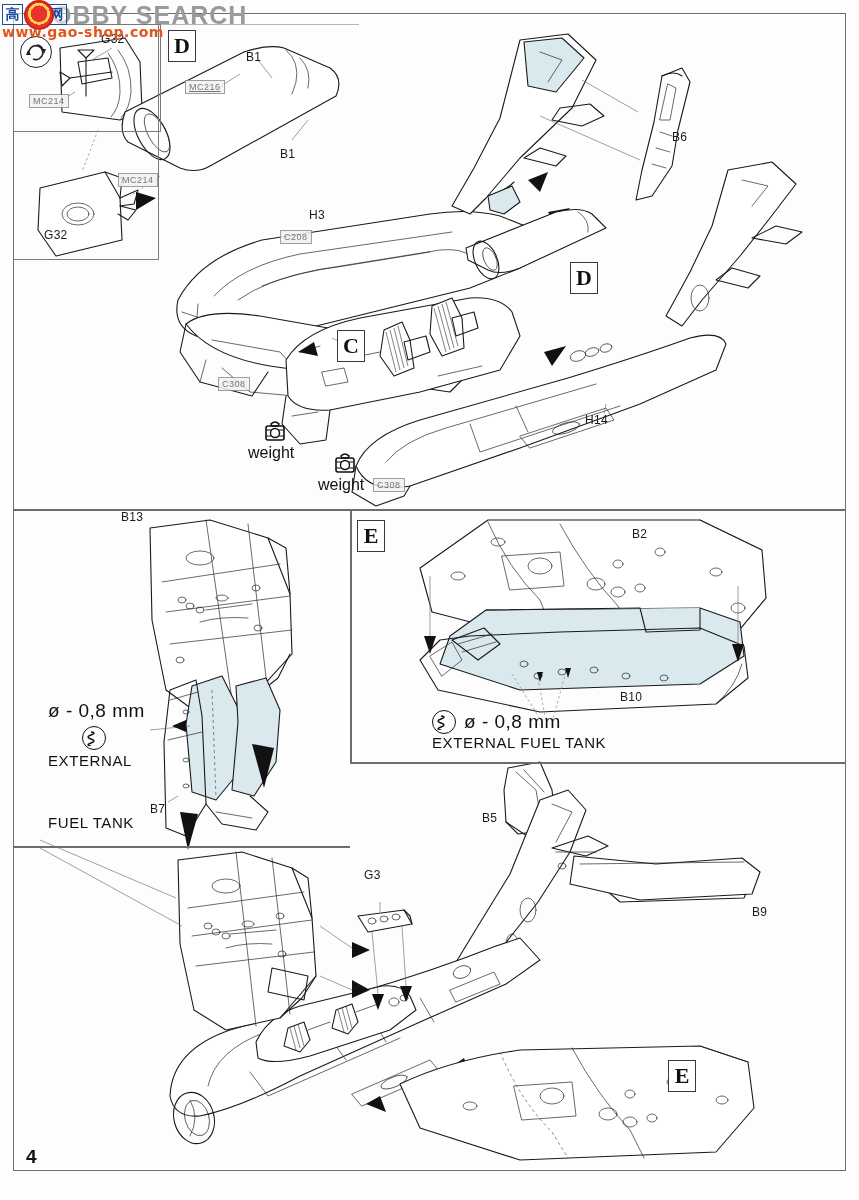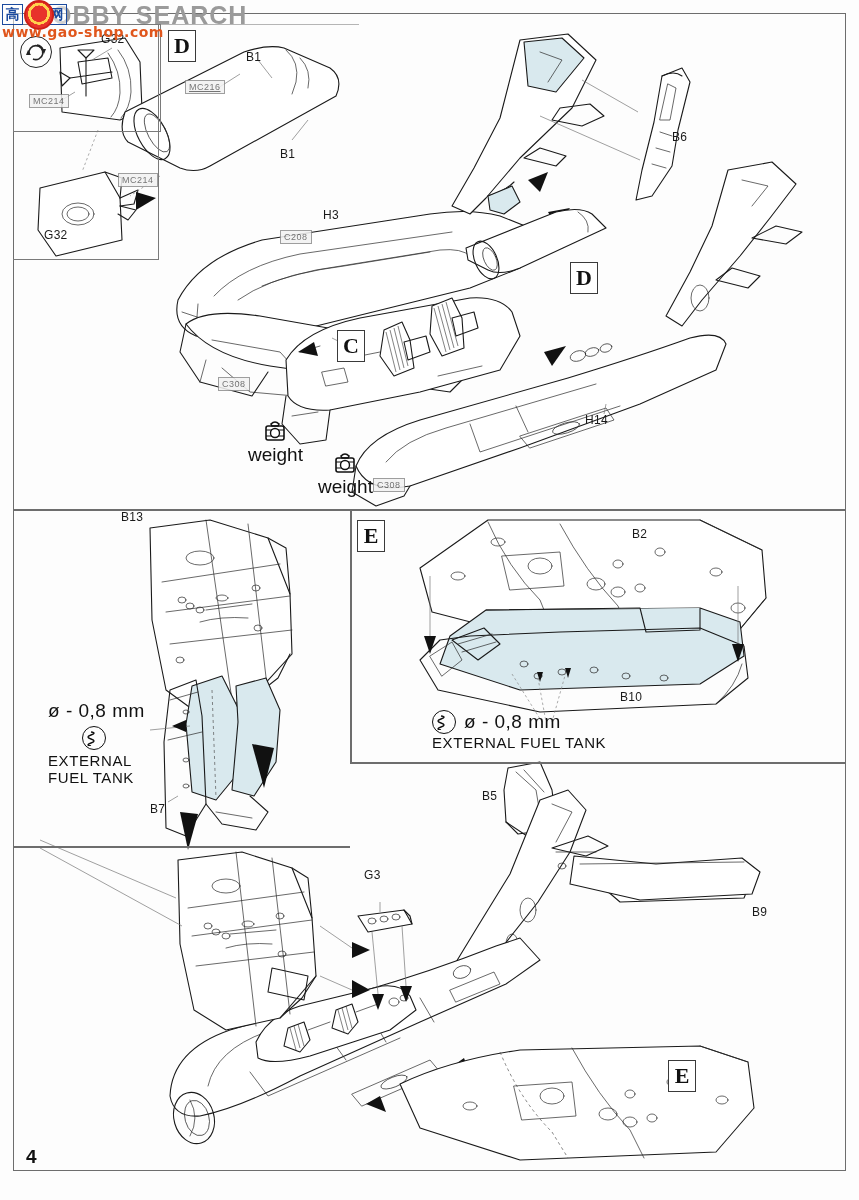--- a/index.html
+++ b/index.html
@@ -27,22 +27,22 @@
           letter-spacing:.3px;white-space:nowrap;}
 
   
   .refbox{position:absolute;border:1px solid #8e8e8e;background:#f2f2f2;color:#5e5e5e;
           font-size:9px;letter-spacing:.5px;padding:1px 3px;white-space:nowrap;
           font-family:"Liberation Sans", sans-serif;opacity:.85;}
 
   
   .note{position:absolute;white-space:nowrap;color:#111;}
   .note .dia{font-size:19px;font-family:"Liberation Sans", sans-serif;letter-spacing:.5px;}
-  .note .cap{font-size:15px;letter-spacing:.6px;line-height:1.15;}
-  .weight-lbl{position:absolute;font-size:19px;font-family:"Liberation Sans", sans-serif;color:#111;}
+  .note .cap{font-size:15px;letter-spacing:.6px;line-height:1.15;margin-top:45px;}
+  .weight-lbl{position:absolute;font-size:16px;font-family:"Liberation Sans", sans-serif;color:#111;}
 
   
   .drill{position:absolute;width:22px;height:22px;border:1.5px solid #111;border-radius:50%;
          display:flex;align-items:center;justify-content:center;}
   .drill svg{display:block;}
 
   
   .wicon{position:absolute;}
 
   
@@ -449,27 +449,27 @@
 
   <div class="step-badge" style="left:668px;top:1060px;">
       <span>E</span>
     </div>
 
   <div class="plabel" style="left:101px;top:32px;">G32</div>
   <div class="plabel" style="left:44px;top:228px;">G32</div>
   <div class="plabel" style="left:246px;top:50px;">B1</div>
   <div class="plabel" style="left:280px;top:147px;">B1</div>
   <div class="plabel" style="left:672px;top:130px;">B6</div>
-  <div class="plabel" style="left:323px;top:208px;">H3</div>
+  <div class="plabel" style="left:309px;top:208px;">H3</div>
   <div class="plabel" style="left:585px;top:413px;">H14</div>
   <div class="plabel" style="left:121px;top:510px;">B13</div>
   <div class="plabel" style="left:150px;top:802px;">B7</div>
   <div class="plabel" style="left:632px;top:527px;">B2</div>
   <div class="plabel" style="left:620px;top:690px;">B10</div>
-  <div class="plabel" style="left:482px;top:789px;">B5</div>
+  <div class="plabel" style="left:482px;top:811px;">B5</div>
   <div class="plabel" style="left:752px;top:905px;">B9</div>
   <div class="plabel" style="left:364px;top:868px;">G3</div>
 
   <div class="refbox" style="left:29px;top:94px;">MC214</div>
   <div class="refbox" style="left:118px;top:173px;">MC214</div>
   <div class="refbox" style="left:185px;top:80px;text-decoration:underline;">MC216</div>
   <div class="refbox" style="left:280px;top:230px;">C208</div>
   <div class="refbox" style="left:218px;top:377px;">C308</div>
   <div class="refbox" style="left:373px;top:478px;">C308</div>
 

